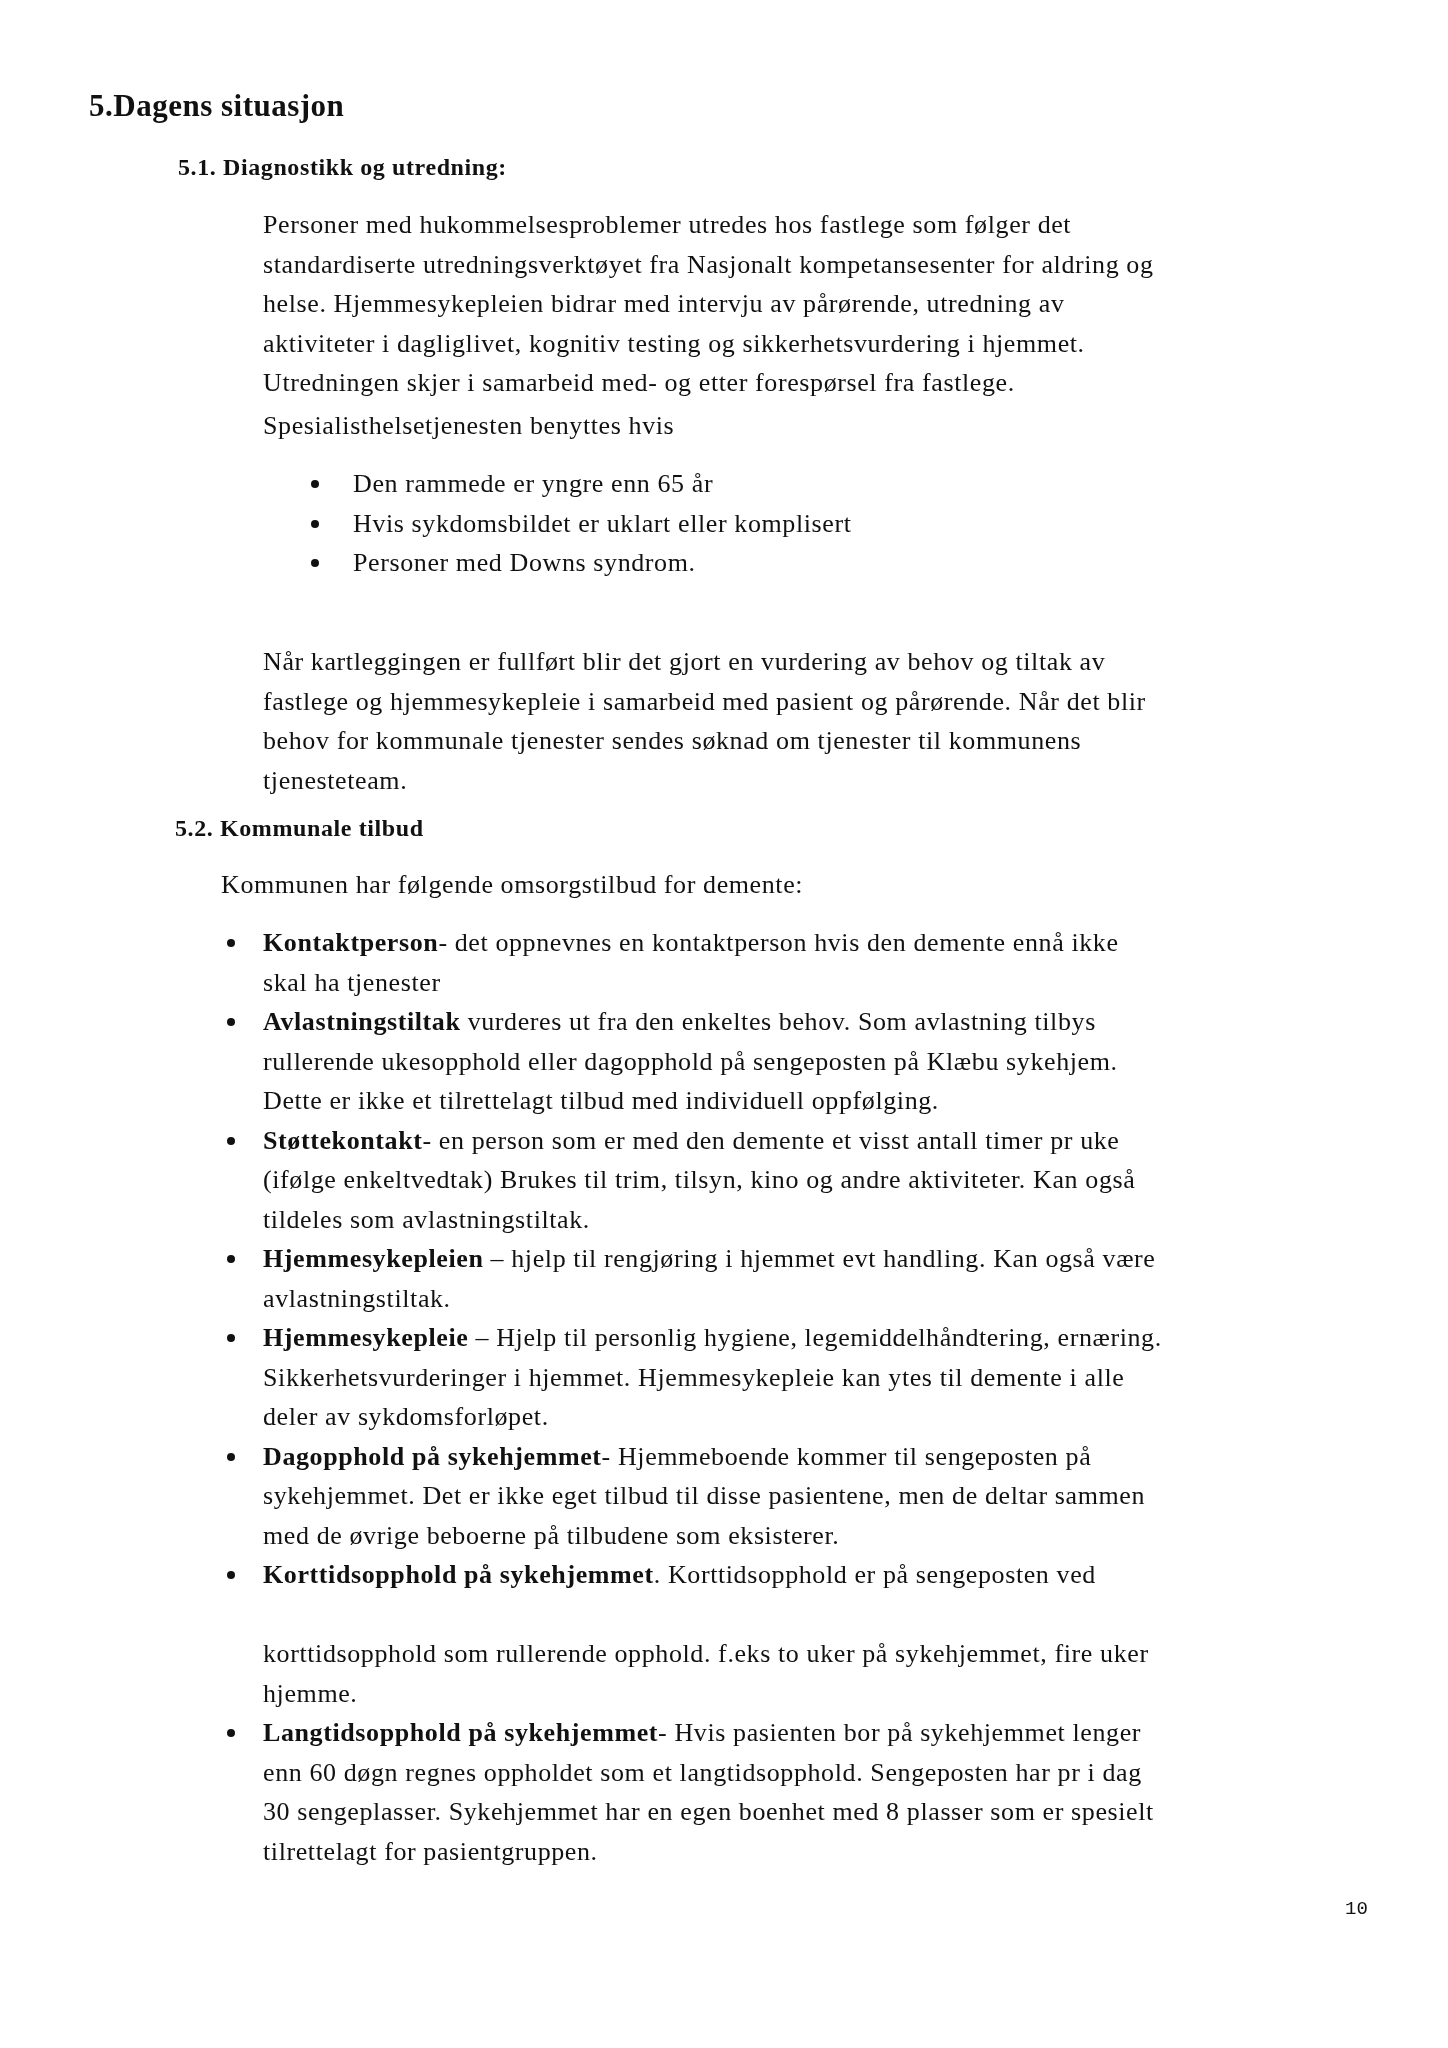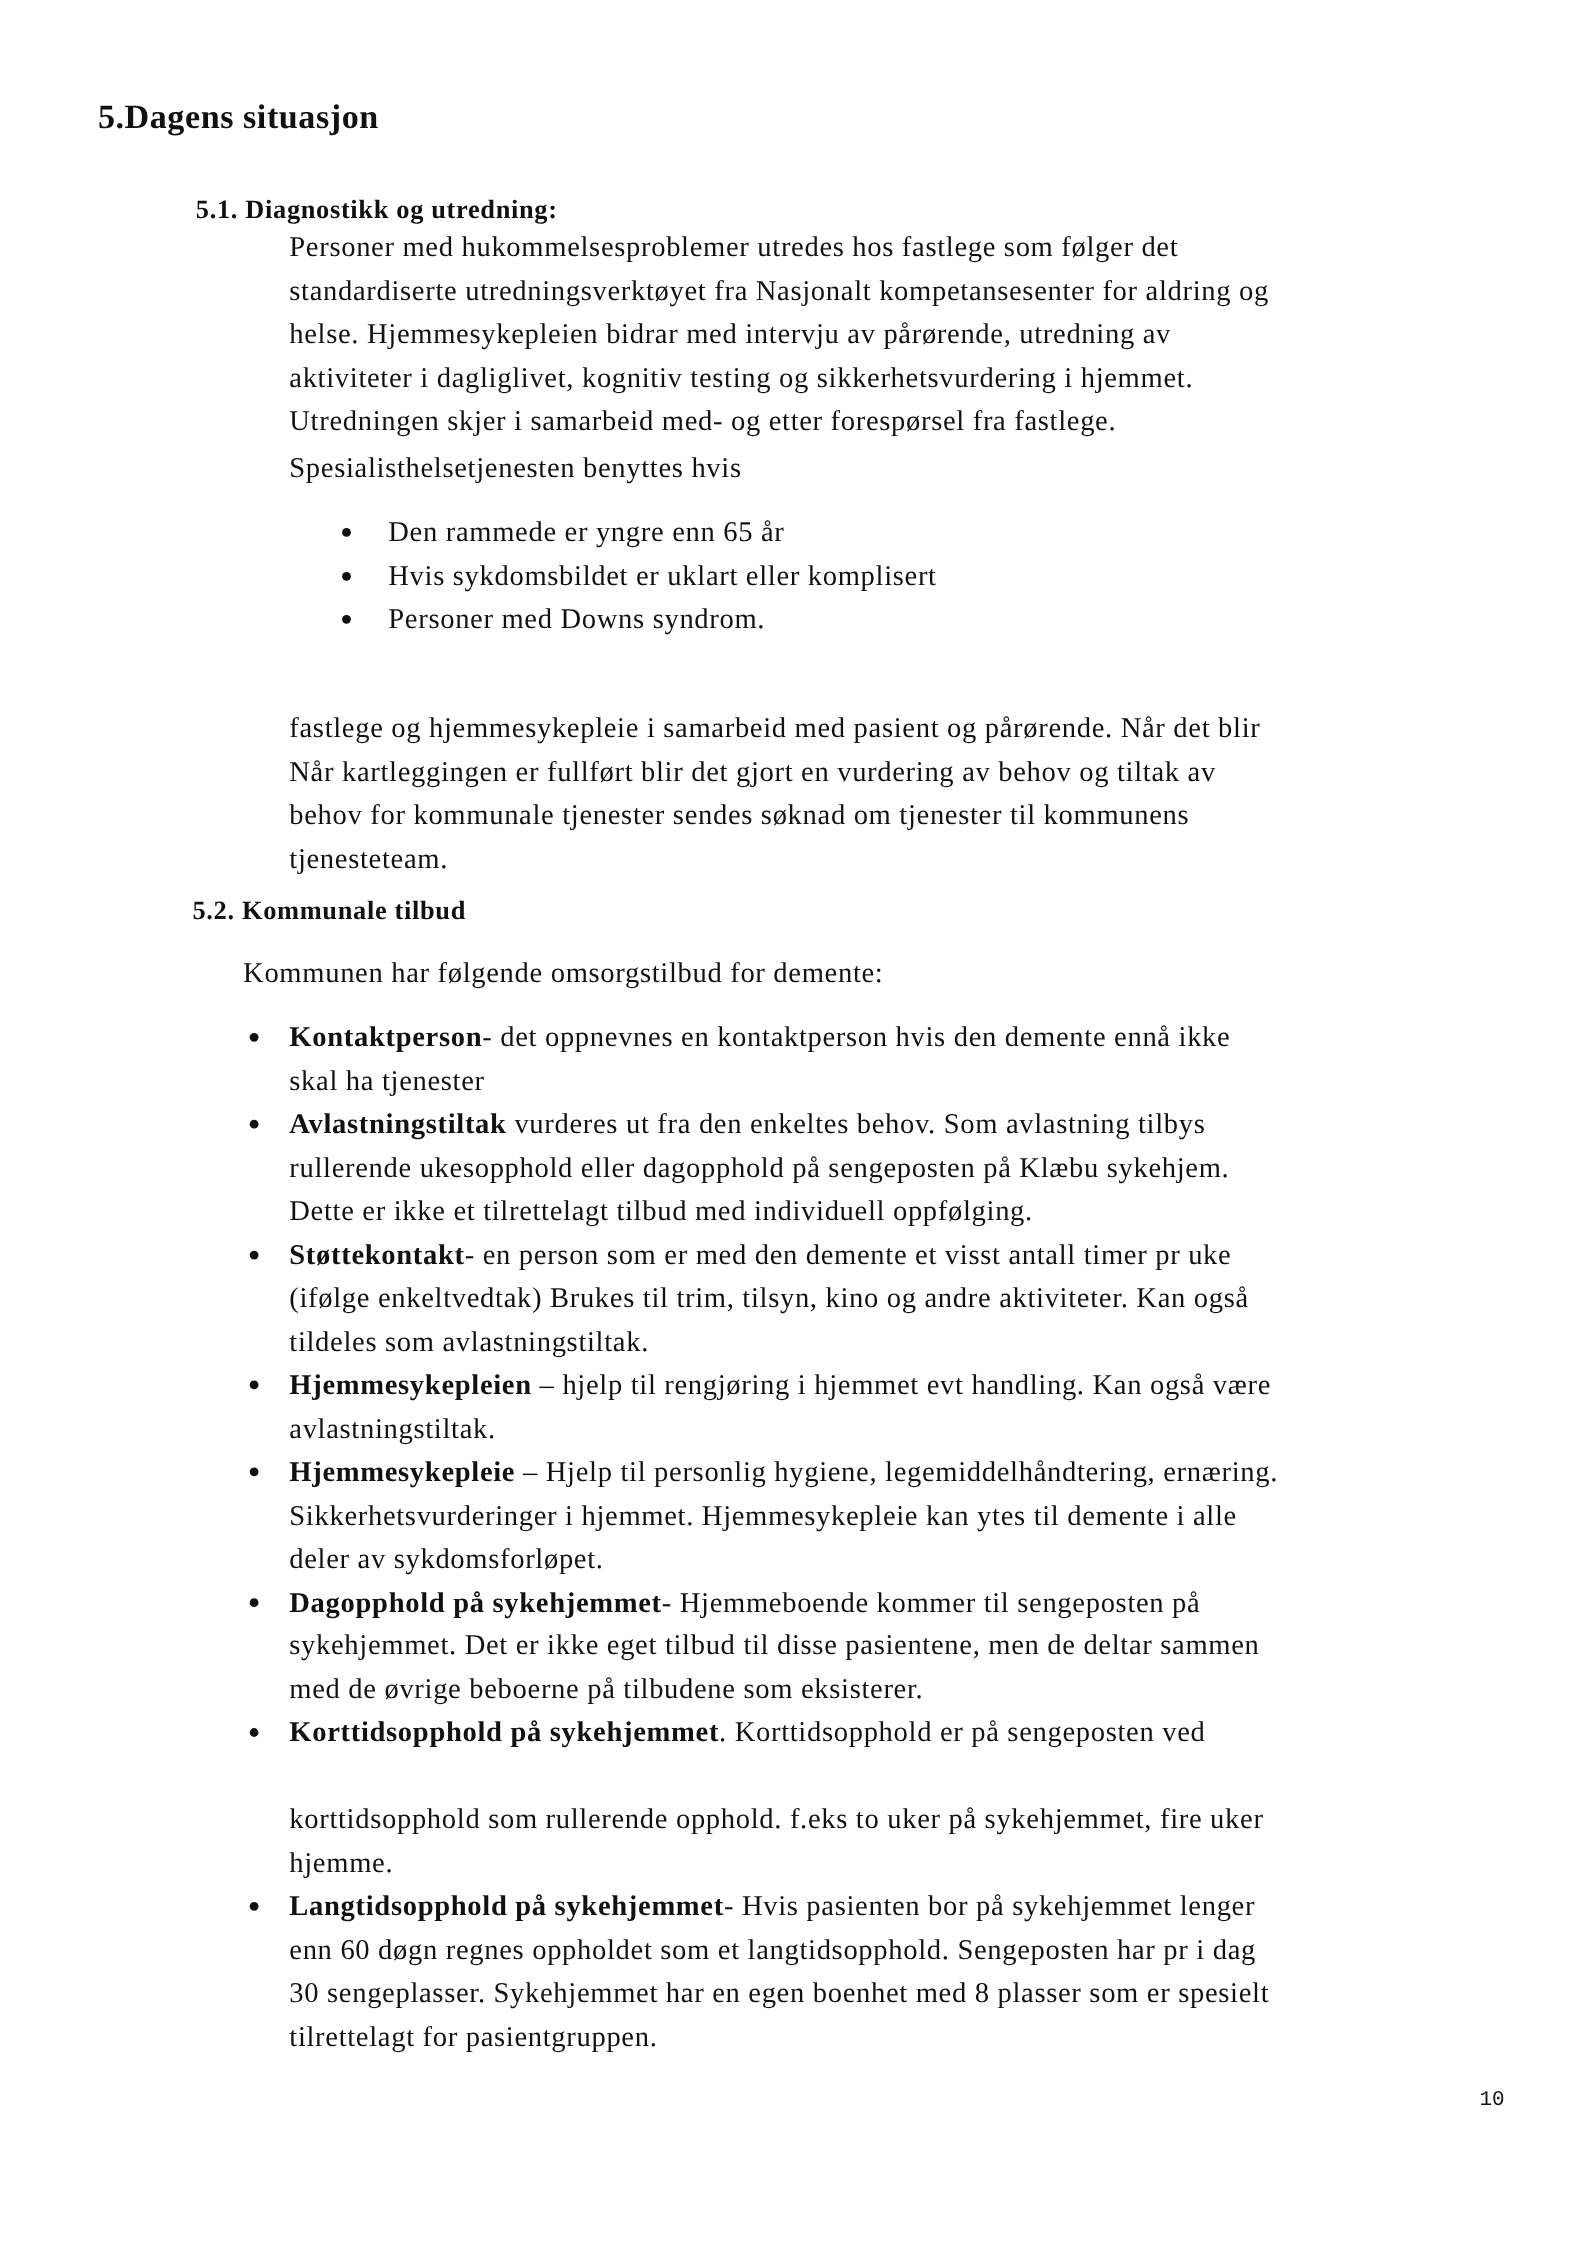--- a/index.html
+++ b/index.html
@@ -13,41 +13,41 @@
   .ul li { position:relative; font-size:26px; line-height:39.5px; letter-spacing:0.6px; }
   .bullet { position:absolute; width:8px; height:8px; border-radius:50%; background:#111; }
   b { font-weight:bold; }
   .pagenum { left:1345px; top:1898px; font-family:Liberation Mono, monospace; font-size:19px; }
 </style>
 </head>
 <body>
 
 <div class="abs h1">5.Dagens situasjon</div>
 
-<div class="abs h2" style="left:178px; top:154px;margin-top:24px;">5.1. Diagnostikk og utredning:</div>
+<div class="abs h2" style="left:178px; top:154px;">5.1. Diagnostikk og utredning:</div>
 
 <div class="abs" style="left:263px; top:205px;">
   <p class="p">Personer med hukommelsesproblemer utredes hos fastlege som følger det</p>
   <p class="p">standardiserte utredningsverktøyet fra Nasjonalt kompetansesenter for aldring og</p>
   <p class="p">helse. Hjemmesykepleien bidrar med intervju av pårørende, utredning av</p>
   <p class="p">aktiviteter i dagliglivet, kognitiv testing og sikkerhetsvurdering i hjemmet.</p>
   <p class="p">Utredningen skjer i samarbeid med- og etter forespørsel fra fastlege.</p>
 </div>
 
 <p class="abs p" style="left:263px; top:406px;">Spesialisthelsetjenesten benyttes hvis</p>
 
 <ul class="abs ul" style="left:353px; top:464px;">
   <li><span class="bullet" style="left:-42px; top:16px;"></span><span>Den rammede er yngre enn 65 år</span></li>
   <li><span class="bullet" style="left:-42px; top:16px;"></span><span>Hvis sykdomsbildet er uklart eller komplisert</span></li>
   <li><span class="bullet" style="left:-42px; top:16px;"></span><span>Personer med Downs syndrom.</span></li>
 </ul>
 
 <div class="abs" style="left:263px; top:642px;">
+  <p class="p">Når kartleggingen er fullført blir det gjort en vurdering av behov og tiltak av</p>
   <p class="p">fastlege og hjemmesykepleie i samarbeid med pasient og pårørende. Når det blir</p>
-  <p class="p">Når kartleggingen er fullført blir det gjort en vurdering av behov og tiltak av</p>
   <p class="p">behov for kommunale tjenester sendes søknad om tjenester til kommunens</p>
   <p class="p">tjenesteteam.</p>
 </div>
 
 <div class="abs h2" style="left:175px; top:815px;">5.2. Kommunale tilbud</div>
 
 <p class="abs p" style="left:221px; top:865px;text-align:center;">Kommunen har følgende omsorgstilbud for demente:</p>
 
 <ul class="abs ul" style="left:263px; top:923px;">
   <li><span class="bullet" style="left:-36px; top:16px;"></span><b>Kontaktperson</b><span>- det oppnevnes en kontaktperson hvis den demente ennå ikke</span><br><span>skal ha tjenester</span></li>

